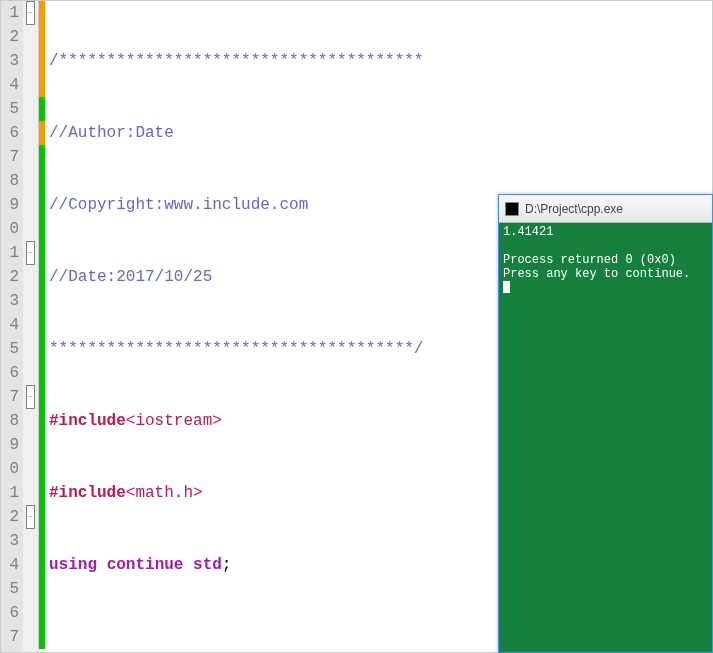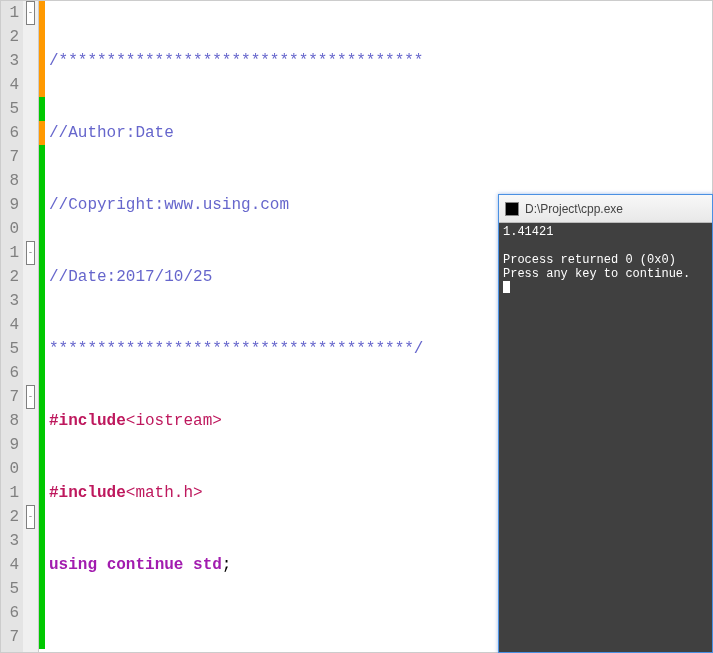--- a/index.html
+++ b/index.html
@@ -90,21 +90,21 @@
   color: #444;
 }
 .console-title .icon {
   width: 14px; height: 14px;
   margin-right: 6px;
   background: #000;
   border: 1px solid #888;
 }
 .console-body {
   flex: 1;
-  background: #404040;
+  background: #15803d;
   color: #fff;
   font-family: "Courier New", monospace;
   font-size: 12px;
   padding: 2px 4px;
   white-space: pre;
   overflow: hidden;
 }
 .cursor {
   display: inline-block;
   width: 7px; height: 12px;
@@ -206,21 +206,21 @@
       <div class="chg-g"></div>
       <div class="chg-g"></div>
       <div class="chg-g"></div>
       <div class="chg-g"></div>
       <div class="chg-g"></div>
       <div class="chg-g"></div>
     </div>
   <div class="code">
     <div class="row"><span class="c-comment">/**************************************</span></div>
     <div class="row"><span class="c-comment">//Author:Date</span></div>
-    <div class="row"><span class="c-comment">//Copyright:www.using.com</span></div>
+    <div class="row"><span class="c-comment">//Copyright:www.include.com</span></div>
     <div class="row"><span class="c-comment">//Date:2017/10/25</span></div>
     <div class="row"><span class="c-comment">**************************************/</span></div>
     <div class="row"><span class="c-pre bold">#include</span><span class="c-pre">&lt;iostream&gt;</span></div>
     <div class="row"><span class="c-pre bold">#include</span><span class="c-pre">&lt;math.h&gt;</span></div>
     <div class="row"><span class="c-kw">using</span> <span class="c-kw">continue</span> <span class="c-kw">std</span><span class="c-punc">;</span></div>
     
     
     
     
     

